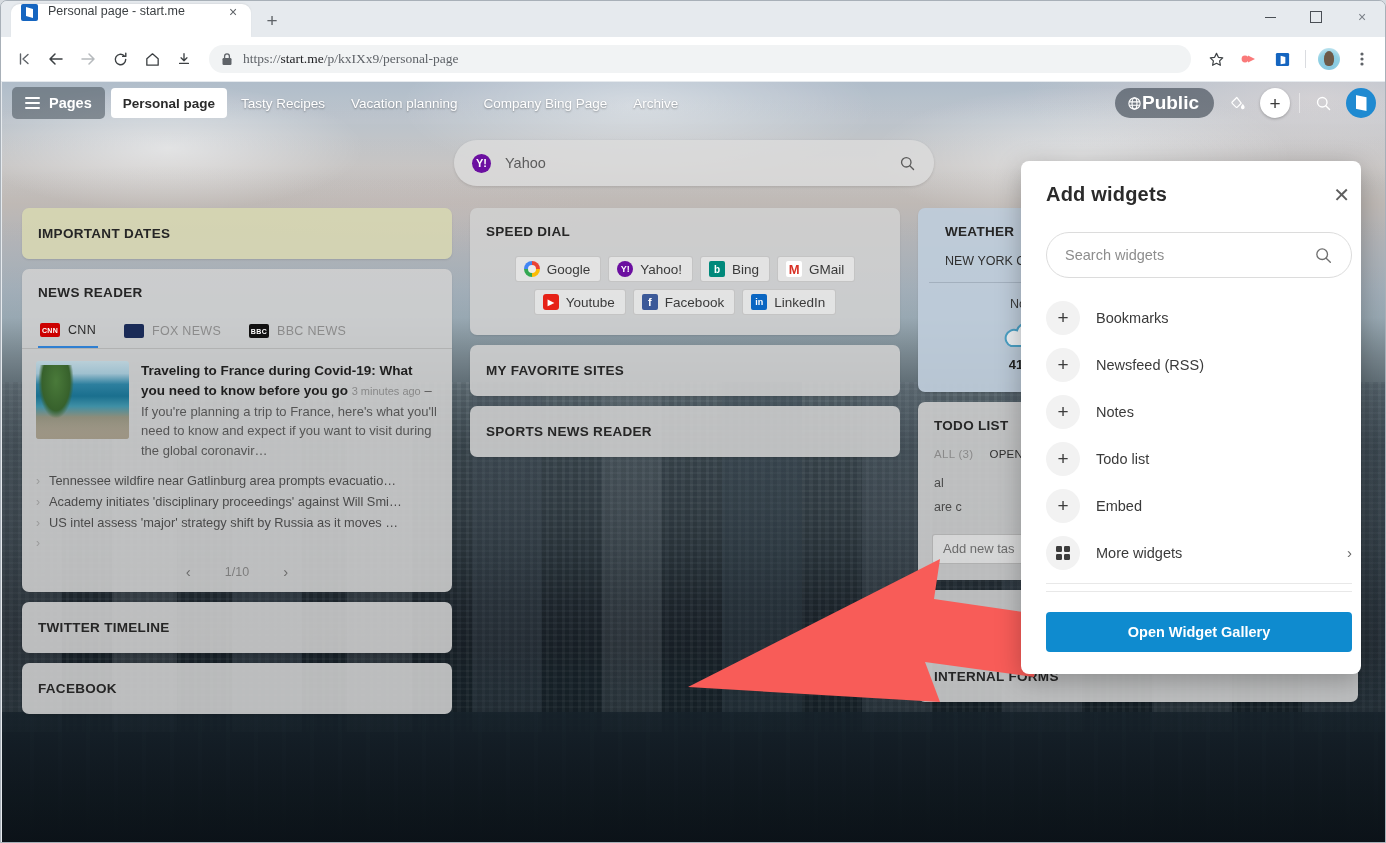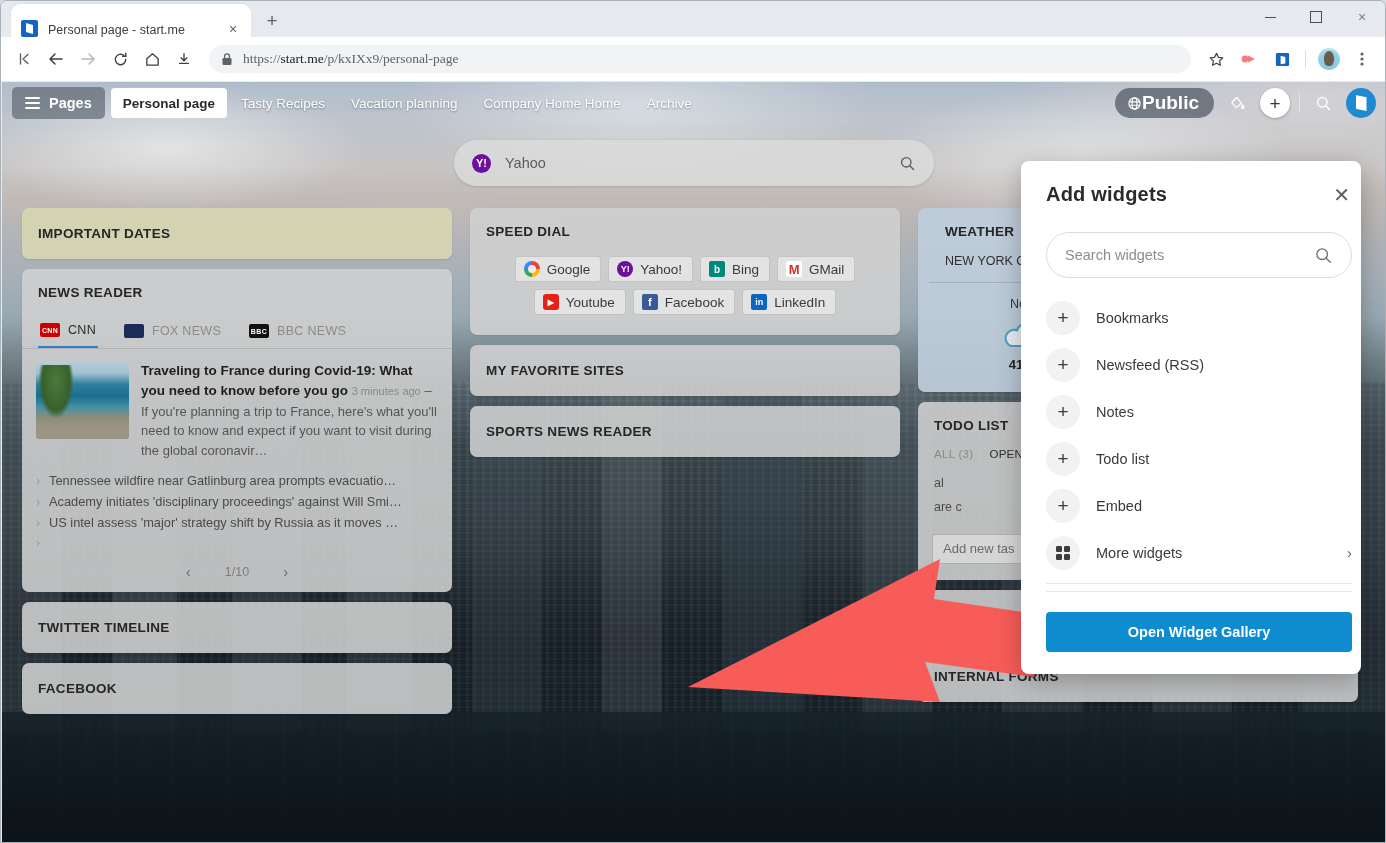--- a/index.html
+++ b/index.html
@@ -23,21 +23,21 @@
   .titlebar {
     height: 36px; position: relative;
     background: #e6eaee;
     display: flex; align-items: flex-end;
     padding-left: 10px;
   }
   .tab {
     width: 240px; height: 33px;
     background: #fff;
     border-radius: 9px 9px 0 0;
-    display: flex; align-items: flex-end;
+    display: flex; align-items: flex-start;
     padding: 0 10px;
     gap: 10px;
     position: relative;
     box-shadow: 0 -1px 2px rgba(0,0,0,.06);
   }
   .tab-favicon {
     width: 17px; height: 17px;
     background: #1565c0;
     border-radius: 2px;
     flex: none;
@@ -551,21 +551,21 @@
             <i></i>
             <i></i>
             <i></i>
           </span>
         <span>Pages</span>
       </div>
       <div class="page-tabs">
         <div class="ptab active">Personal page</div>
         <div class="ptab">Tasty Recipes</div>
         <div class="ptab">Vacation planning</div>
-        <div class="ptab">Company Home Home</div>
+        <div class="ptab">Company Bing Page</div>
         <div class="ptab">Archive</div>
       </div>
       <div class="sm-right">
         <div class="public-pill">
           <svg width="15" height="15" viewBox="0 0 16 16" fill="none" stroke="#fff" stroke-width="1.2">
             <circle cx="8" cy="8" r="6"></circle>
               <ellipse cx="8" cy="8" rx="2.6" ry="6"></ellipse>
               <path d="M2.3 6.2h11.4M2.3 9.8h11.4"></path>
           </svg>
           <span>Public</span>

